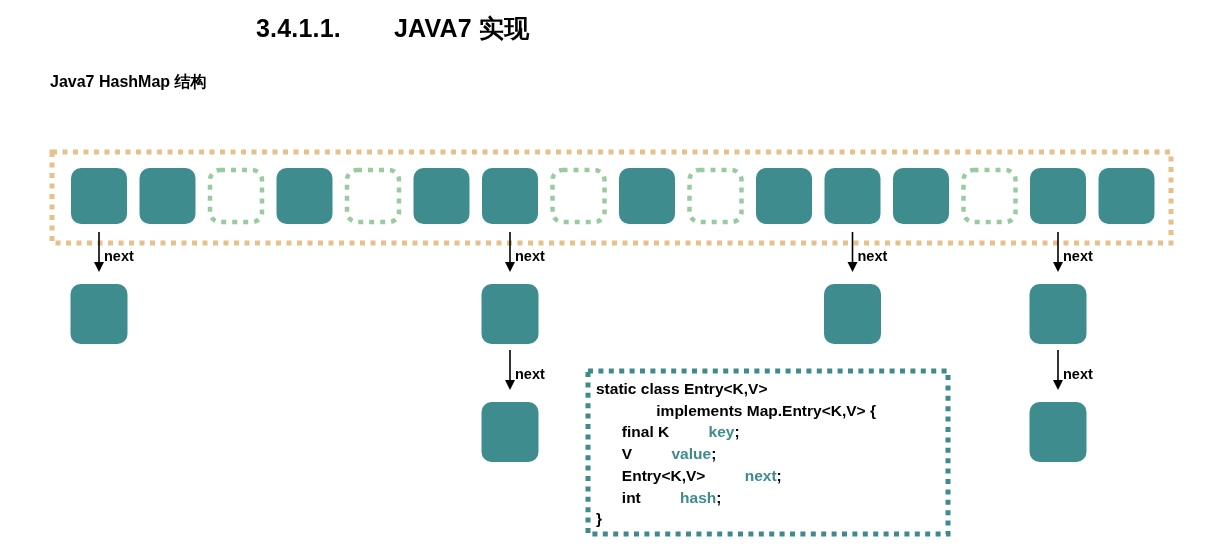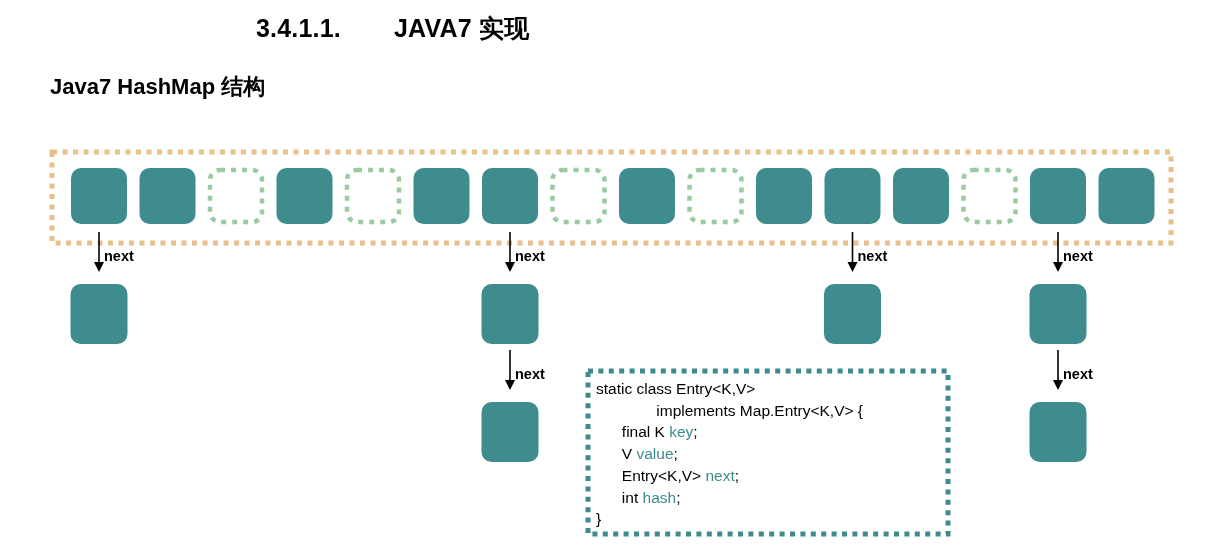--- a/index.html
+++ b/index.html
@@ -1,25 +1,25 @@
 <!DOCTYPE html>
 <html><head>
 <meta charset="utf-8">
 <style>
   html, body { margin: 0; padding: 0; background: #ffffff; }
   body { width: 1217px; height: 552px; position: relative; overflow: hidden;
          font-family: "Liberation Sans", sans-serif; color: #000; }
   .section-title { position: absolute; left: 256px; top: 12px; font-size: 25px; font-weight: bold;
                    white-space: nowrap; letter-spacing: 0.2px; }
   .section-title .num { display: inline-block; width: 138px; }
-  .sub-title { position: absolute; left: 50px; top: 72px; font-size: 22px; font-weight: bold; white-space: nowrap; }
+  .sub-title { position: absolute; left: 50px; top: 72px; font-size: 16px; font-weight: bold; white-space: nowrap; }
   svg#diagram { position: absolute; left: 0; top: 0; }
-  .code { position: absolute; left: 596px; top: 378px; font-size: 15.5px; font-weight: normal;
+  .code { position: absolute; left: 596px; top: 378px; font-size: 15.5px; font-weight: bold;
           line-height: 21.7px; white-space: pre; }
-  .code .hl { color: #3e8b8e; }
+  .code .hl { color: #3e8b8e; margin-left: 35px; }
 </style>
 </head>
 <body>
 
 <div class="section-title">
   <span class="num">3.4.1.1.</span><span>JAVA7 实现</span>
 </div>
 <div class="sub-title">Java7 HashMap 结构</div>
 
 <svg id="diagram" width="1217" height="552" xmlns="http://www.w3.org/2000/svg">

